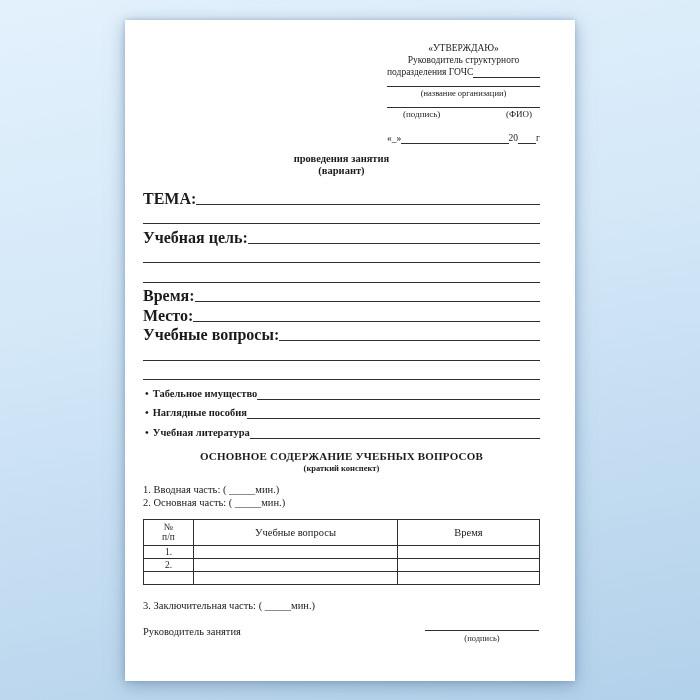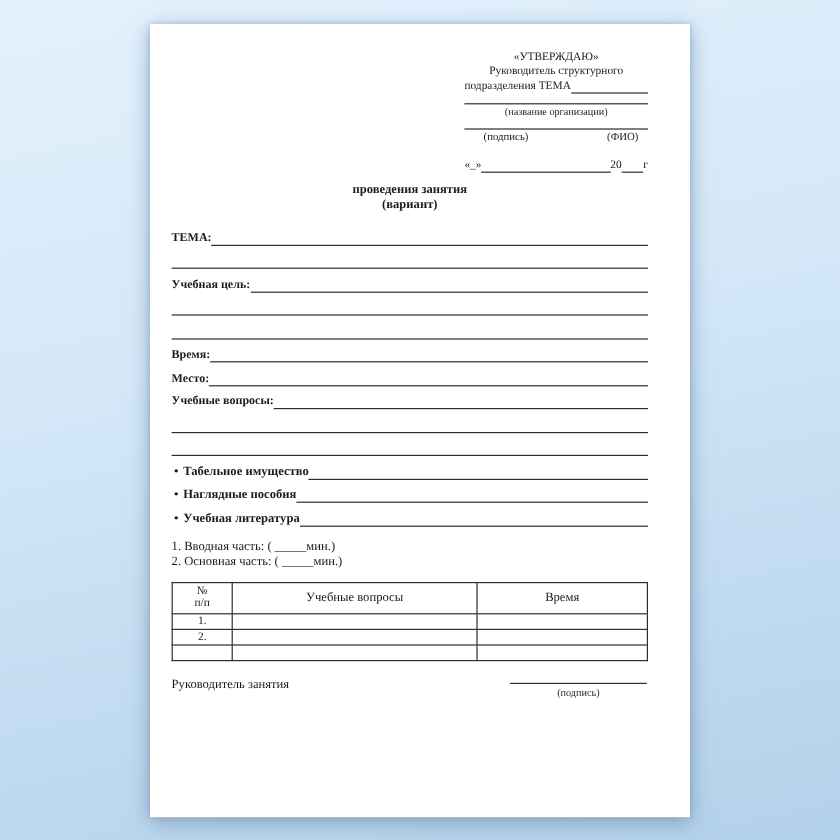--- a/index.html
+++ b/index.html
@@ -28,21 +28,21 @@
   .ap-caps { display:flex; justify-content:space-between; font-size:9px; line-height:11px; padding:1px 8px 0 16px; }
   .ap-date { display:flex; align-items:flex-end; margin-top:12px; line-height:12px; }
 
   
   .title { margin-top:9px; text-align:center; font-weight:bold; }
   .title-l1 { font-size:12.5px; line-height:15px; letter-spacing:.4px; }
   .title-l2, .title-l3 { font-size:10.5px; line-height:12px; }
 
   
   .fields { margin-top:8px; }
-  .frow { display:flex; align-items:flex-end; height:19.5px; font-size:10px; line-height:13px; }
+  .frow { display:flex; align-items:flex-end; height:19.5px; font-size:16px; line-height:13px; }
   .frow .lbl { font-weight:bold; white-space:nowrap; }
   .frow .blank { flex:1; }
 
   .mat-head { margin-top:3px; font-size:10.5px; font-weight:bold; height:15px; }
   .brow { display:flex; align-items:flex-end; height:19.5px; font-size:10.5px; line-height:13px; font-weight:bold; }
   .brow .bullet { margin:0 4px 0 2px; }
   .brow .blank { flex:1; }
 
   
   .sec { margin-top:11px; text-align:center; font-weight:bold; }
@@ -71,21 +71,21 @@
 </head>
 <body>
 
 <div class="page">
   <div class="inner">
 
     <div class="approval">
       <div class="ap-center">«УТВЕРЖДАЮ»</div>
       <div class="ap-center">Руководитель структурного</div>
       <div class="ap-row">
-        <span>подразделения ТЕМА</span>
+        <span>подразделения ГОЧС</span>
         <span class="blank"></span>
       </div>
       <div class="ap-rule"></div>
       <div class="ap-cap">(название организации)</div>
       <div class="ap-rule"></div>
       <div class="ap-caps">
         <span>(подпись)</span>
         <span>(ФИО)</span>
       </div>
       <div class="ap-date">
@@ -149,20 +149,24 @@
       <span class="bullet">•</span>
       <span>Наглядные пособия</span>
       <span class="blank"></span>
     </div>
     <div class="brow">
       <span class="bullet">•</span>
       <span>Учебная литература</span>
       <span class="blank"></span>
     </div>
 
+    <div class="sec">
+      <div class="sec-h">ОСНОВНОЕ СОДЕРЖАНИЕ УЧЕБНЫХ ВОПРОСОВ</div>
+      <div class="sec-sub">(краткий конспект)</div>
+    </div>
 
     <div class="parts">
       <div>1. Вводная часть: ( _____мин.)</div>
       <div>2. Основная часть: ( _____мин.)</div>
     </div>
 
     <table class="qt">
       <tbody>
           <tr>
         <th class="h-num">№
@@ -181,20 +185,21 @@
         <td></td>
       </tr>
       <tr>
         <td class="c-num"></td>
         <td></td>
         <td></td>
       </tr>
     </tbody>
       </table>
 
+    <div class="part3">3. Заключительная часть: ( _____мин.)</div>
 
     <div class="footer">
       <div class="leader">Руководитель занятия</div>
       <div class="sig">
         <div class="sig-line"></div>
         <div class="sig-cap">(подпись)</div>
       </div>
     </div>
 
   </div>

